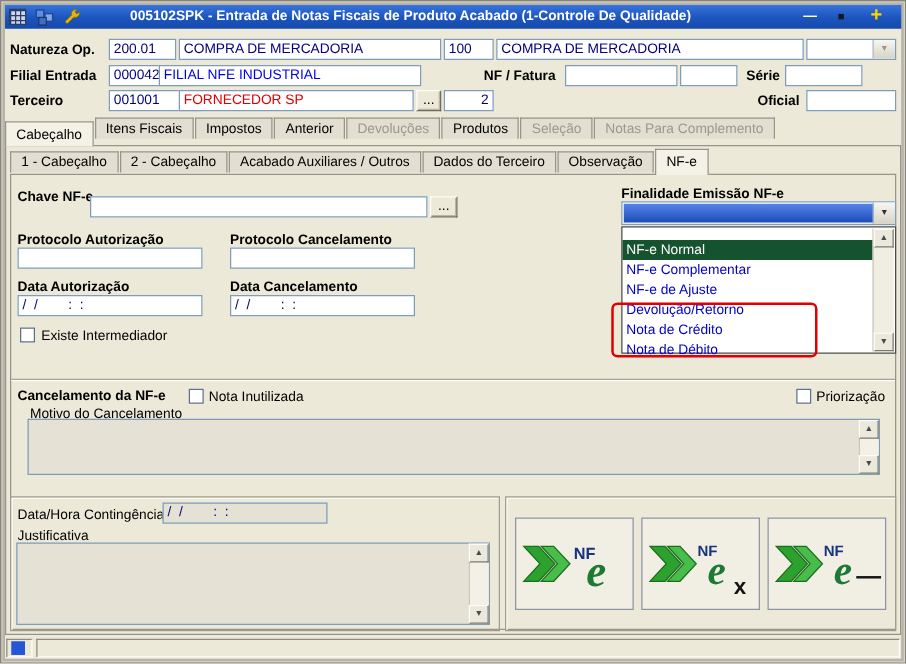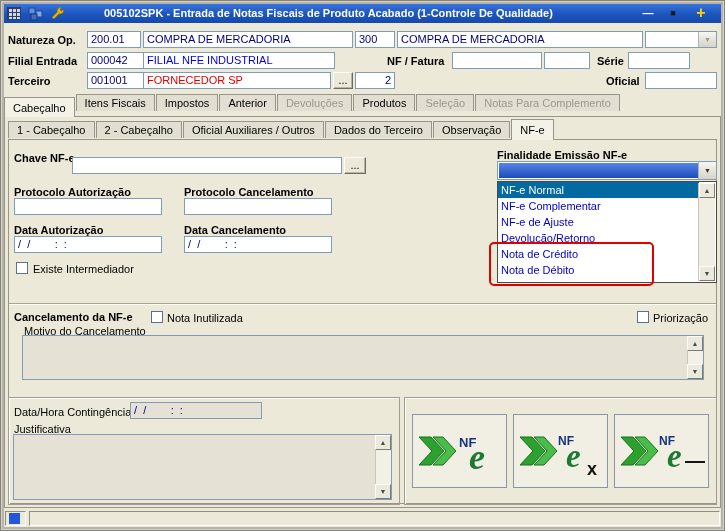--- a/index.html
+++ b/index.html
@@ -23,21 +23,21 @@
   .tab.disabled{color:#9b988d;}
   .page{position:absolute;border:1px solid #97948a;background:#ece9d8;box-sizing:border-box;z-index:1;}
   .grp{position:absolute;border:1px solid #a19e91;box-shadow:inset 1px 1px 0 #ffffff;box-sizing:border-box;z-index:2;}
   .txa{position:absolute;background:#e5e2d5;border:1px solid #7f9db9;box-sizing:border-box;z-index:3;}
   .combo{position:absolute;background:#fff;border:1px solid #7f9db9;box-sizing:border-box;z-index:5;}
   .combo-sel{position:absolute;left:1px;top:1px;bottom:1px;right:17px;background:linear-gradient(#5585e8,#1c4cb8);}
   .combo-btn{position:absolute;right:0;top:0;bottom:0;width:17px;background:linear-gradient(#f7f6f1,#d6d3c6);border-left:1px solid #a9b4c4;font-size:7px;color:#333;display:flex;align-items:center;justify-content:center;}
   .combo-btn.disabled{color:#9a978c;}
   .list{position:absolute;background:#fff;border:1px solid #4a4a4a;box-sizing:border-box;z-index:10;}
   .opt{height:16px;line-height:16px;padding:0 3px;margin-right:17px;font-size:11px;color:#0000c4;white-space:nowrap;}
-  .opt.sel{background:#0369a1;color:#fff;}
+  .opt.sel{background:#14532d;color:#fff;margin-top:10px;}
   .vsb{position:absolute;right:1px;top:1px;bottom:1px;width:16px;background:#f0ede2;border-left:1px solid #c9c6b9;}
   .sbtn{position:absolute;width:16px;height:15px;box-sizing:border-box;background:#ebe8dc;border:1px solid;border-color:#fdfcf8 #7d7a6e #7d7a6e #fdfcf8;color:#4a4a4a;font-size:7px;text-align:center;line-height:13px;z-index:5;}
   .track{position:absolute;width:16px;background:#f3f1e6;border-left:1px solid #c9c6b9;box-sizing:border-box;z-index:4;}
   .ar-up::before{content:"▲";}
   .ar-dn::before{content:"▼";}
   .cb{position:absolute;width:12px;height:12px;background:#fff;border:1px solid #5f7186;box-sizing:border-box;z-index:4;}
   .sep{position:absolute;height:0;border-top:1px solid #a8a598;border-bottom:1px solid #fdfcf5;z-index:3;}
   .nfe-btn{position:absolute;width:95px;height:74px;background:#f1efe4;border:1px solid #8b95a5;box-sizing:border-box;display:flex;align-items:center;justify-content:center;z-index:4;}
   .statusbar{position:absolute;left:3px;right:3px;bottom:3px;height:19px;background:#ece9d8;z-index:5;}
   .scell{position:absolute;top:2px;height:15px;border:1px solid;border-color:#8e8b80 #fdfcf8 #fdfcf8 #8e8b80;box-sizing:border-box;}
@@ -79,30 +79,30 @@
     </span>
     <span class="title-text">005102SPK - Entrada de Notas Fiscais de Produto Acabado (1-Controle De Qualidade)</span>
     <span class="tbar-btn" style="right:62px;font-size:11px">—</span>
     <span class="tbar-btn" style="right:37px;font-size:9px;color:#15181f">■</span>
     <span class="tbar-btn" style="right:9px;font-size:16px;color:#ffd400">+</span>
   </div>
 
   <span class="lbl" style="left:8px;top:34px">Natureza Op.</span>
   <div class="fld" style="left:87px;top:31px;width:54px">200.01</div>
   <div class="fld" style="left:143px;top:31px;width:210px">COMPRA DE MERCADORIA</div>
-  <div class="fld" style="left:355px;top:31px;width:40px">300</div>
+  <div class="fld" style="left:355px;top:31px;width:40px">100</div>
   <div class="fld" style="left:397px;top:31px;width:246px">COMPRA DE MERCADORIA</div>
   <div class="fld" style="left:645px;top:31px;width:72px;padding-right:18px">
     <span>COMPRAS</span>
     <span class="combo-btn disabled ar-dn" style="top:0;bottom:0"></span>
   </div>
 
   <span class="lbl" style="left:8px;top:55px">Filial Entrada</span>
   <div class="fld" style="left:87px;top:52px;width:68px">000042</div>
-  <div class="fld blue" style="left:143px;top:52px;width:192px">FILIAL NFE INDUSTRIAL</div>
+  <div class="fld blue" style="left:127px;top:52px;width:210px">FILIAL NFE INDUSTRIAL</div>
   <span class="lbl" style="left:387px;top:55px">NF / Fatura</span>
   <div class="fld" style="left:452px;top:52px;width:90px"></div>
   <div class="fld" style="left:544px;top:52px;width:46px"></div>
   <span class="lbl" style="left:597px;top:55px">Série</span>
   <div class="fld" style="left:628px;top:52px;width:62px"></div>
 
   <span class="lbl" style="left:8px;top:75px">Terceiro</span>
   <div class="fld" style="left:87px;top:72px;width:74px">001001</div>
   <div class="fld red" style="left:143px;top:72px;width:188px">FORNECEDOR SP</div>
   <div class="btn3" style="left:333px;top:72px;width:20px;height:17px">...</div>
@@ -121,21 +121,21 @@
     <div class="tab">Anterior</div>
     <div class="tab disabled">Devoluções</div>
     <div class="tab">Produtos</div>
     <div class="tab disabled">Seleção</div>
     <div class="tab disabled">Notas Para Complemento</div>
   </div>
 
   <div class="tabs" style="left:8px;top:118px;height:22px">
     <div class="tab" style="margin-bottom:2px">1 - Cabeçalho</div>
     <div class="tab" style="margin-bottom:2px">2 - Cabeçalho</div>
-    <div class="tab" style="margin-bottom:2px">Oficial Auxiliares / Outros</div>
+    <div class="tab" style="margin-bottom:2px">Acabado Auxiliares / Outros</div>
     <div class="tab" style="margin-bottom:2px">Dados do Terceiro</div>
     <div class="tab" style="margin-bottom:2px">Observação</div>
     <div class="tab active" style="height:21px">NF-e</div>
   </div>
 
   <span class="lbl" style="left:14px;top:152px">Chave NF-e</span>
   <div class="fld" style="left:72px;top:157px;width:270px"></div>
   <div class="btn3" style="left:344px;top:157px;width:22px;height:17px">...</div>
 
   <span class="lbl" style="left:497px;top:149px">Finalidade Emissão NF-e</span>

